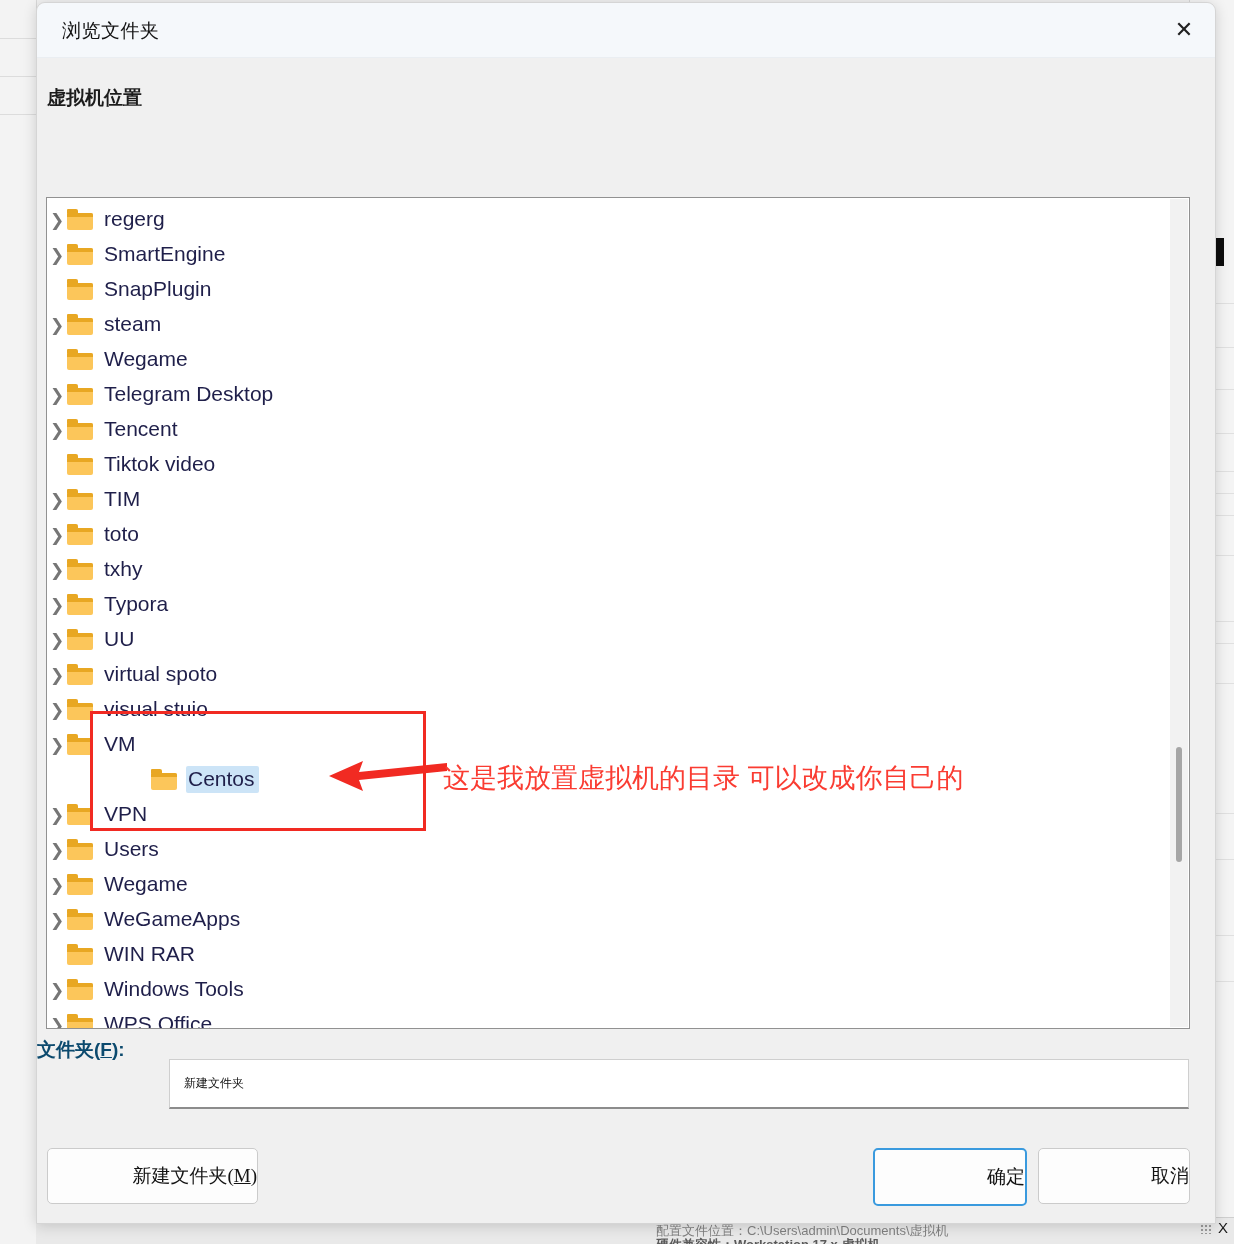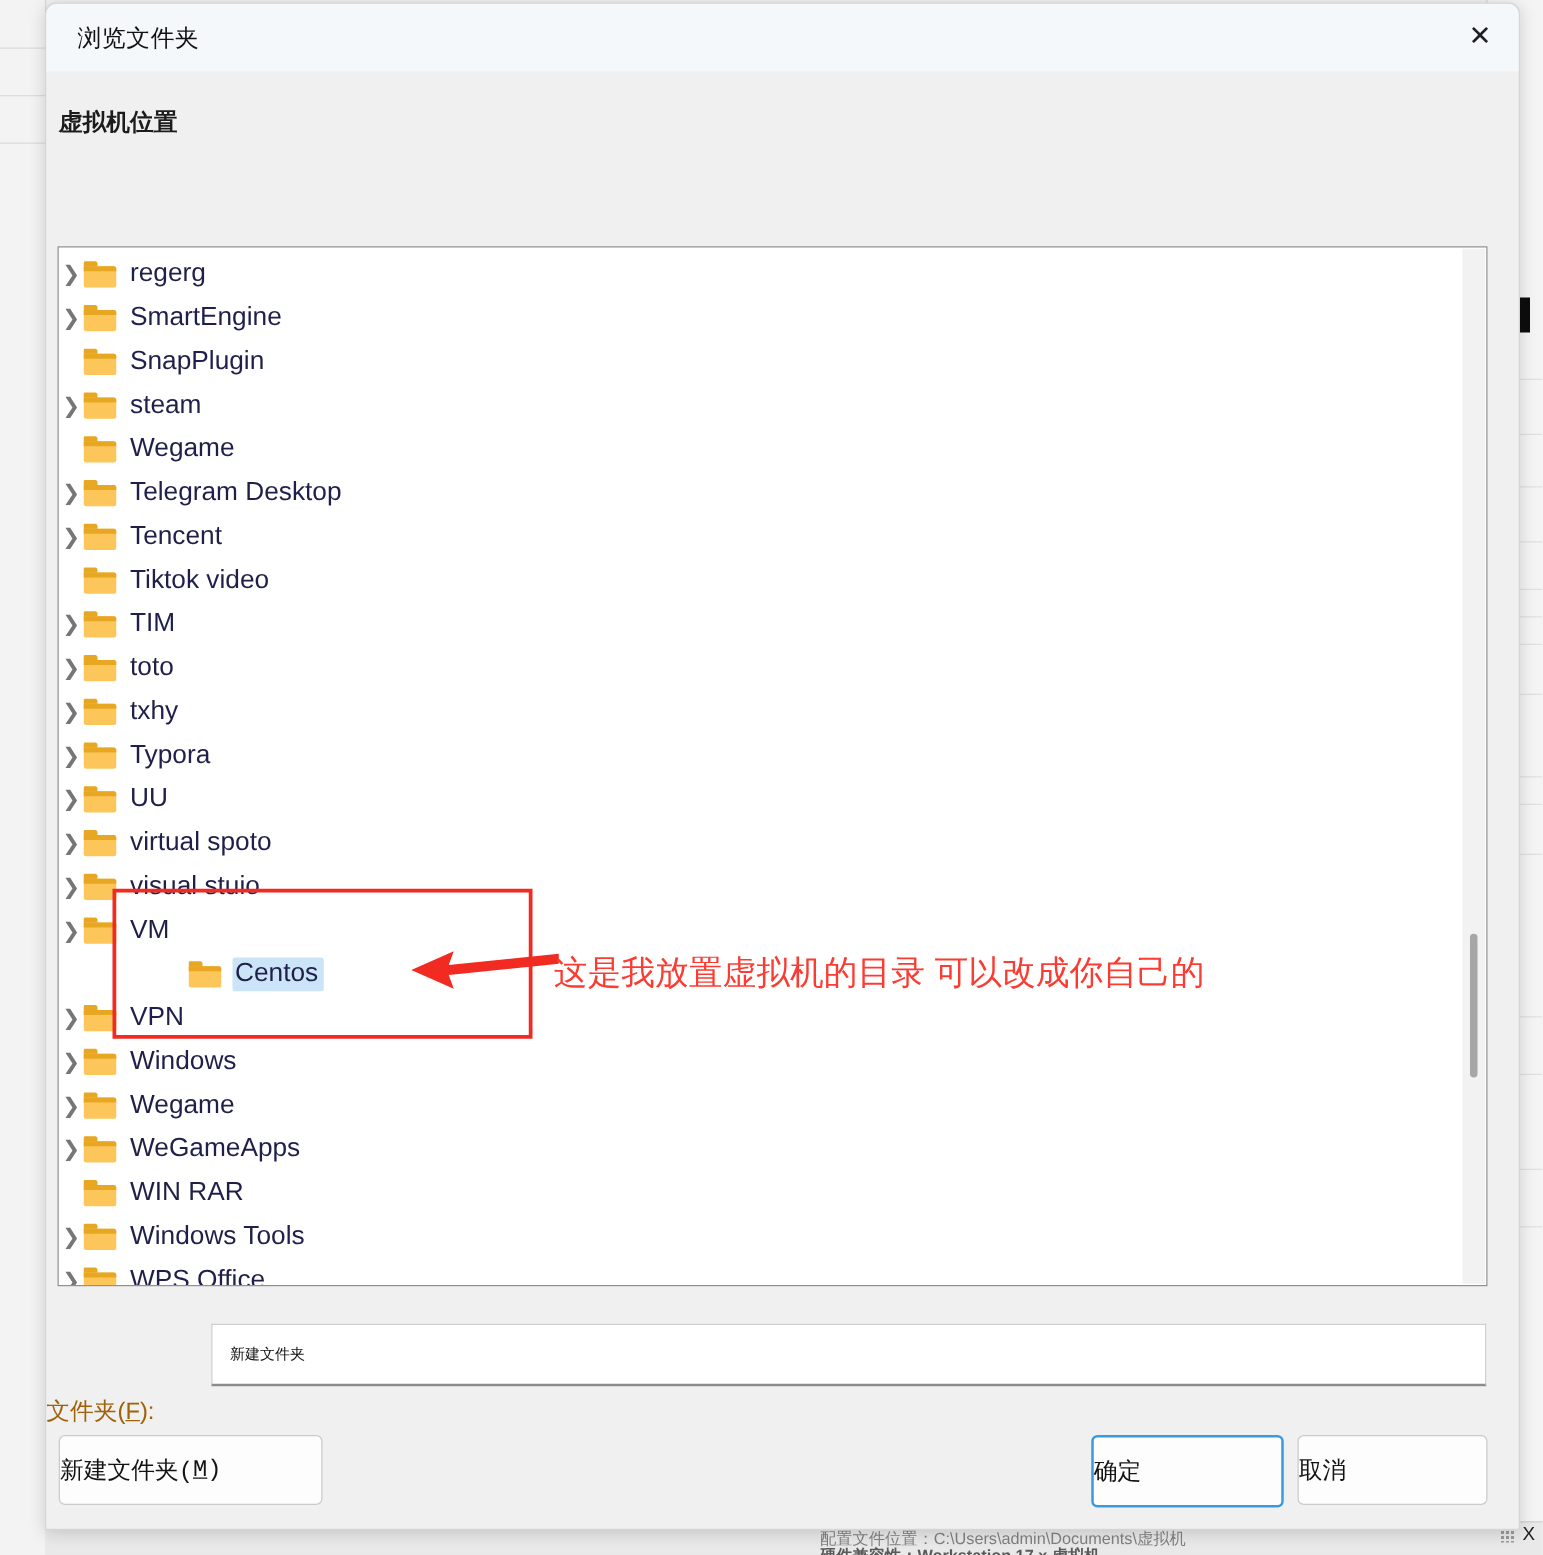--- a/index.html
+++ b/index.html
@@ -264,23 +264,24 @@
     font-size: 27px;
     color: #fa3c32;
     white-space: nowrap;
     pointer-events: none;
   }
 
   
   .field-label {
     position: absolute;
     left: 0px;
-    top: 1113px;
+    top: 1034px;
     font-size: 19px;
-    color: #a16207;
+    color: #0c4a6e;
+    font-weight: bold;
   }
   .field-label u { text-decoration: underline; }
   .field-input {
     position: absolute;
     left: 132px;
     top: 1056px;
     width: 1020px;
     height: 50px;
     background: #ffffff;
     border: 1px solid #cfcfcf;
@@ -294,25 +295,25 @@
   }
 
   
   .btn {
     position: absolute;
     background: #fdfdfd;
     border: 1px solid #cbcbcb;
     border-radius: 5px;
     font-size: 19px;
     color: #131313;
-    font-family: Liberation Mono, monospace;
+    font-family: Liberation Serif, serif;
     cursor: pointer;
     display: flex;
     align-items: center;
-    justify-content: flex-start;
+    justify-content: flex-end;
   }
   .btn u { text-decoration: underline; }
   .btn-newfolder {
     left: 10px;
     top: 1145px;
     width: 209px;
     height: 54px;
   }
   .btn-ok {
     left: 836px;
@@ -539,21 +540,21 @@
           </span>
           <span class="tree-label">VPN</span>
         </div>
         <div class="tree-row">
           <span class="chev">❯</span>
           <span class="folder-icon">
             <span class="tab"></span>
             <span class="body"></span>
             <span class="lip"></span>
           </span>
-          <span class="tree-label">Windows</span>
+          <span class="tree-label">Users</span>
         </div>
         <div class="tree-row">
           <span class="chev">❯</span>
           <span class="folder-icon">
             <span class="tab"></span>
             <span class="body"></span>
             <span class="lip"></span>
           </span>
           <span class="tree-label">Wegame</span>
         </div>

